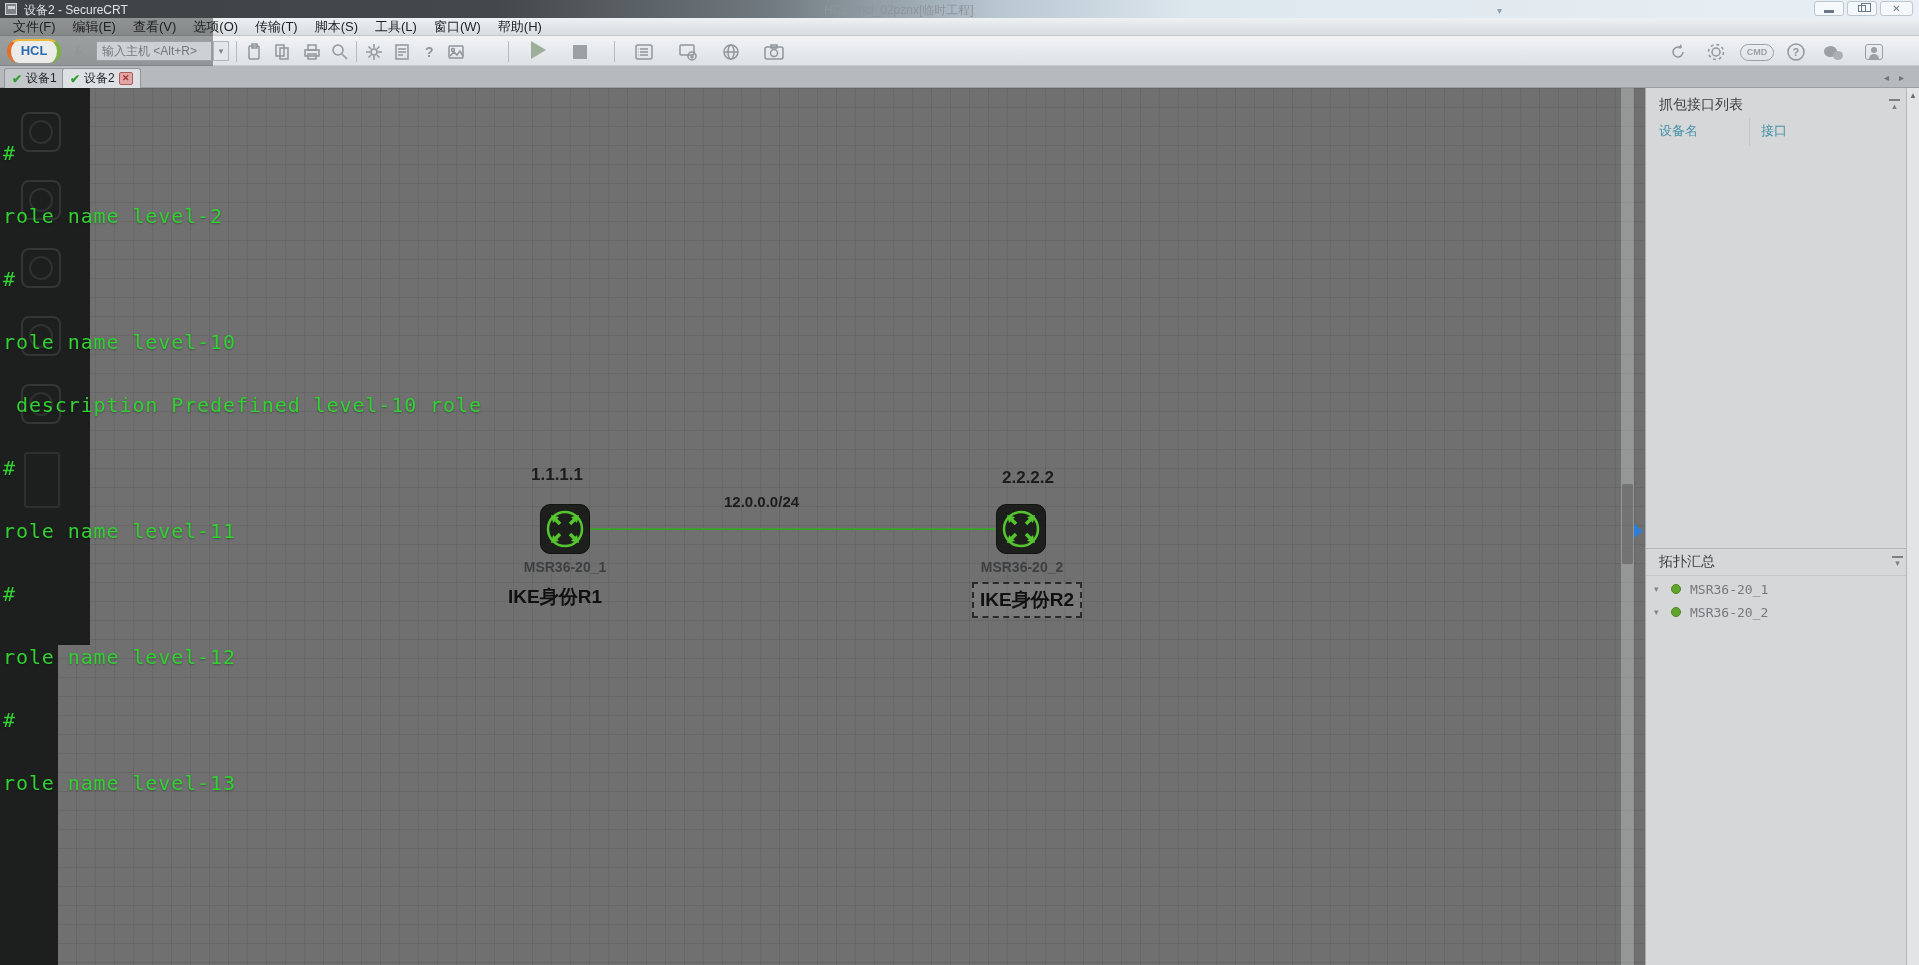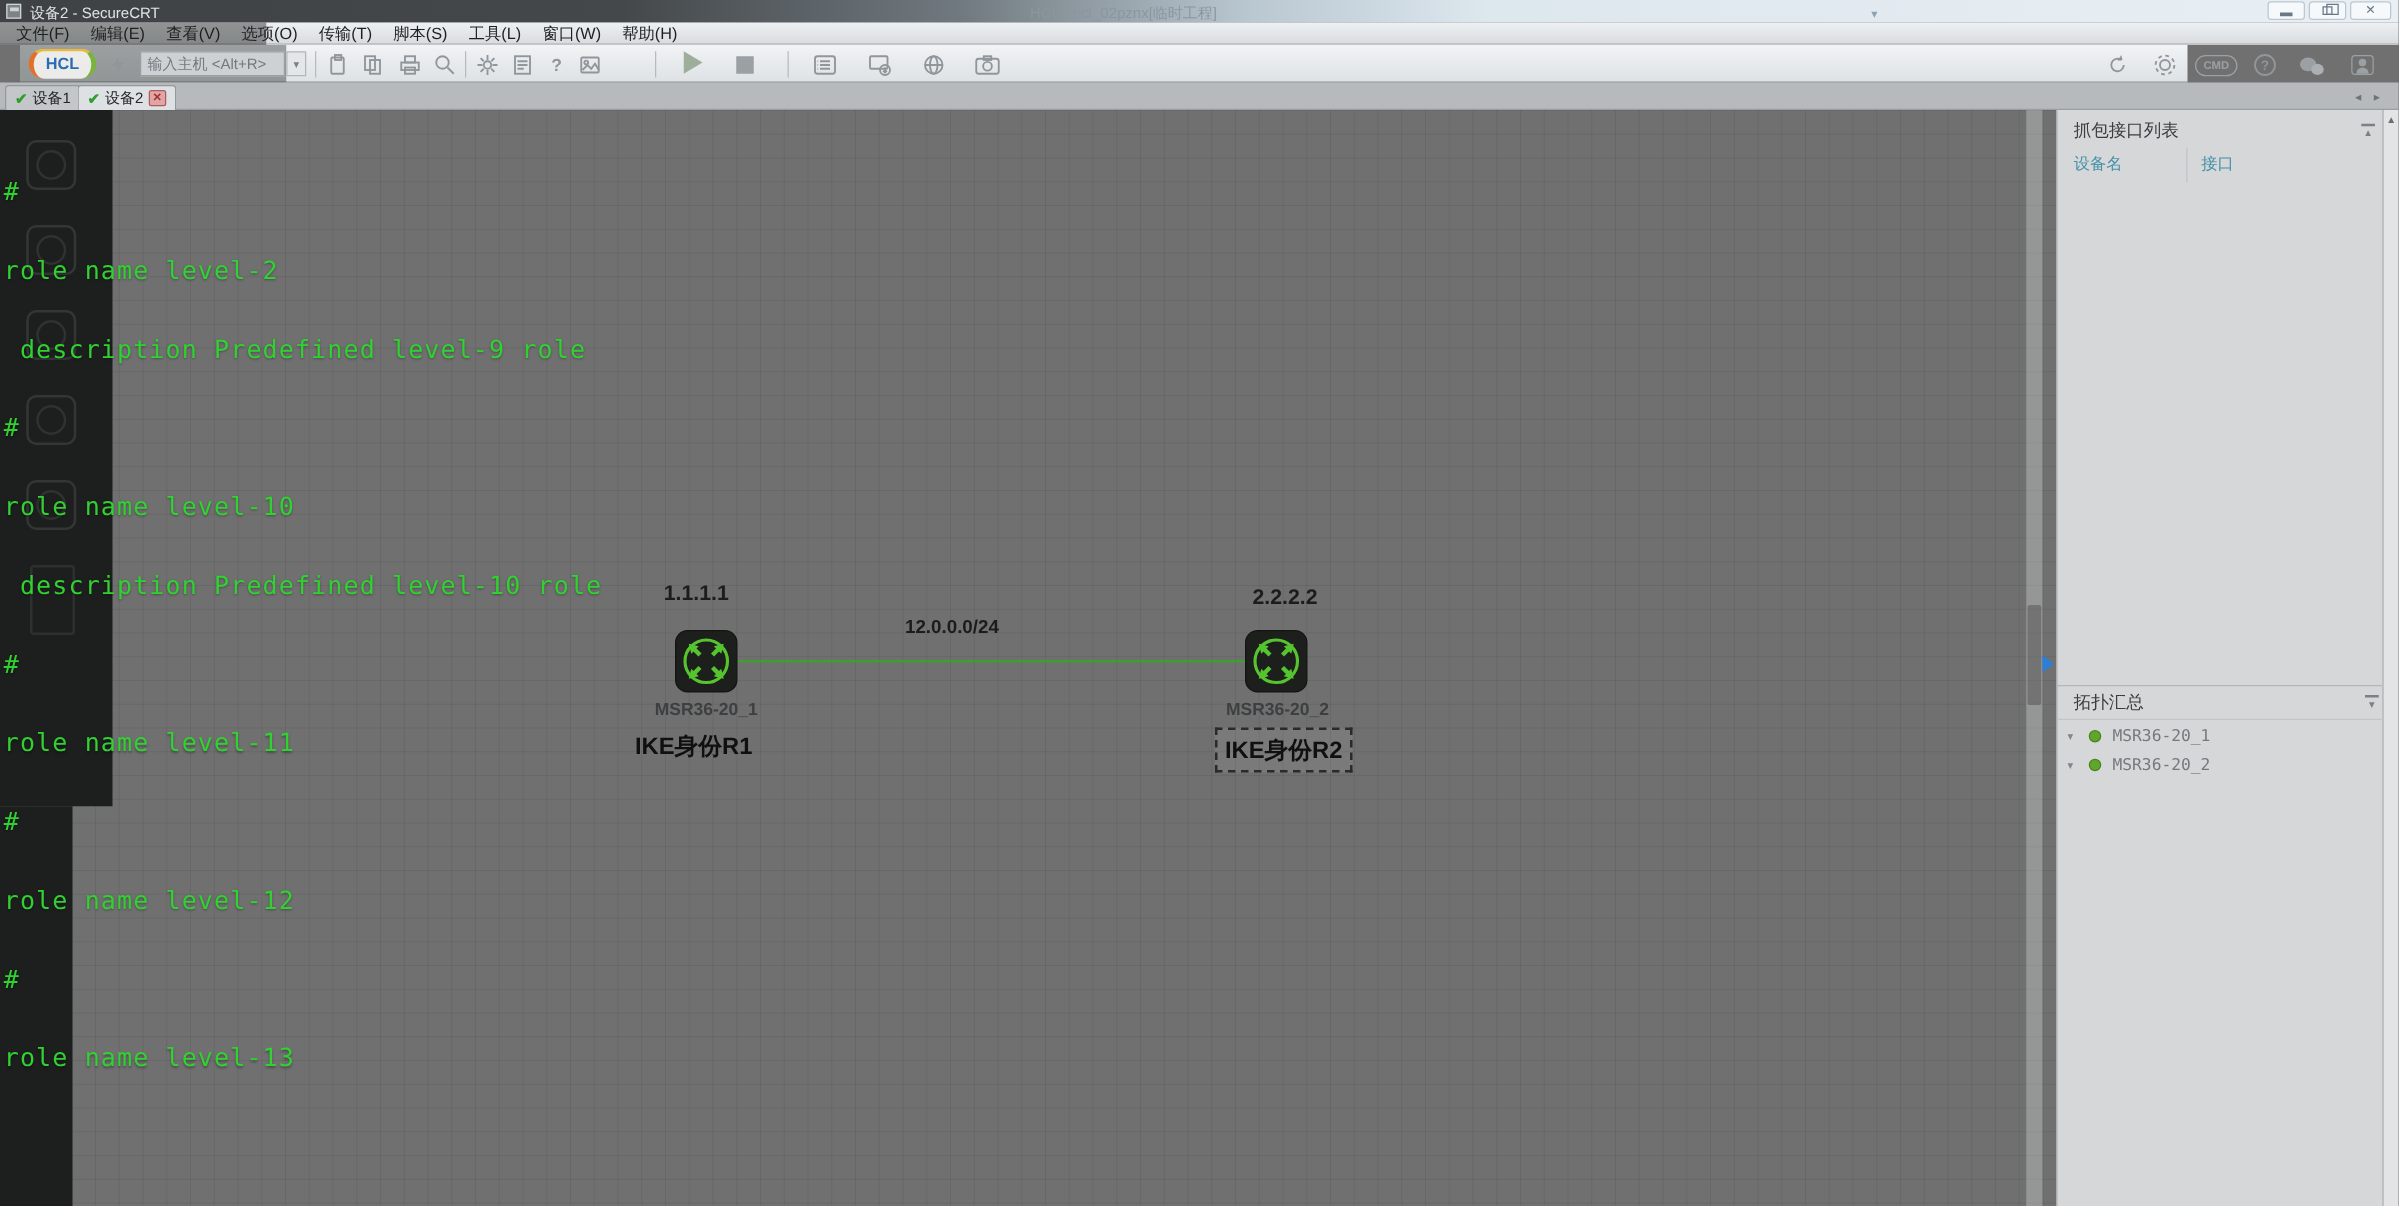--- a/index.html
+++ b/index.html
@@ -22,21 +22,21 @@
   .wb-res i:before { content:""; position:absolute; left:2px; top:-3px; width:8px; height:7px; border:1px solid #6b7784; }
 
   
   .menubar { position:absolute; left:0; top:18px; width:1919px; height:18px;
     background:linear-gradient(#eef1f3,#d8dcdf); border-bottom:1px solid #c3c7ca; }
   .menu-shade { position:absolute; left:0; top:0; width:213px; height:18px; background:rgba(30,34,32,0.45); }
   .menu-items { position:absolute; left:13px; top:0; height:18px; display:flex; gap:17px; align-items:center; }
   .menu-item { font-size:13px; color:#1d1f21; white-space:nowrap; }
 
   
-  .toolbar { position:absolute; left:16px; top:36px; width:1734px; height:30px;
+  .toolbar { position:absolute; left:0; top:36px; width:1919px; height:30px;
     background:linear-gradient(#f1f3f5,#dee2e5); border-bottom:1px solid #c6cacd; }
   .tool-shade { position:absolute; left:0; top:0; width:213px; height:30px; background:rgba(30,34,32,0.40); }
   .logo { position:absolute; left:7px; top:3px; width:54px; height:24px; border-radius:12px;
     background:rgba(250,250,248,0.85); border-left:4px solid #e2702a; border-right:4px solid #7ab43c;
     border-top:2px solid #e8b93c; color:#2b6bb3; font-weight:bold; font-size:13px; text-align:center; line-height:20px; }
   .qc-field { position:absolute; left:96px; top:5px; width:116px; height:20px; background:#cdd1d4;
     border:1px solid #9aa0a5; font-size:12px; color:#74797d; line-height:18px; padding-left:5px; white-space:nowrap; overflow:hidden; }
   .qc-drop { position:absolute; left:213px; top:5px; width:16px; height:20px; border:1px solid #b2b6b9;
     background:#e4e7ea; color:#7c8084; font-size:9px; text-align:center; line-height:18px; }
   .ico { position:absolute; top:6px; width:20px; height:20px; display:flex; align-items:center; justify-content:center; color:#90969a; }
@@ -293,21 +293,20 @@
   <div class="ghost" style="top:112px;"></div>
   <div class="ghost" style="top:180px;"></div>
   <div class="ghost" style="top:248px;"></div>
   <div class="ghost" style="top:316px;"></div>
   <div class="ghost" style="top:384px;"></div>
   <div class="ghost-doc"></div>
 
   <div class="term">
     <div>#</div>
     <div>role name level-2</div>
-    <div> description Predefined level-9 role</div>
     <div>#</div>
     <div>role name level-10</div>
     <div> description Predefined level-10 role</div>
     <div>#</div>
     <div>role name level-11</div>
     <div>#</div>
     <div>role name level-12</div>
     <div>#</div>
     <div>role name level-13</div>
     

